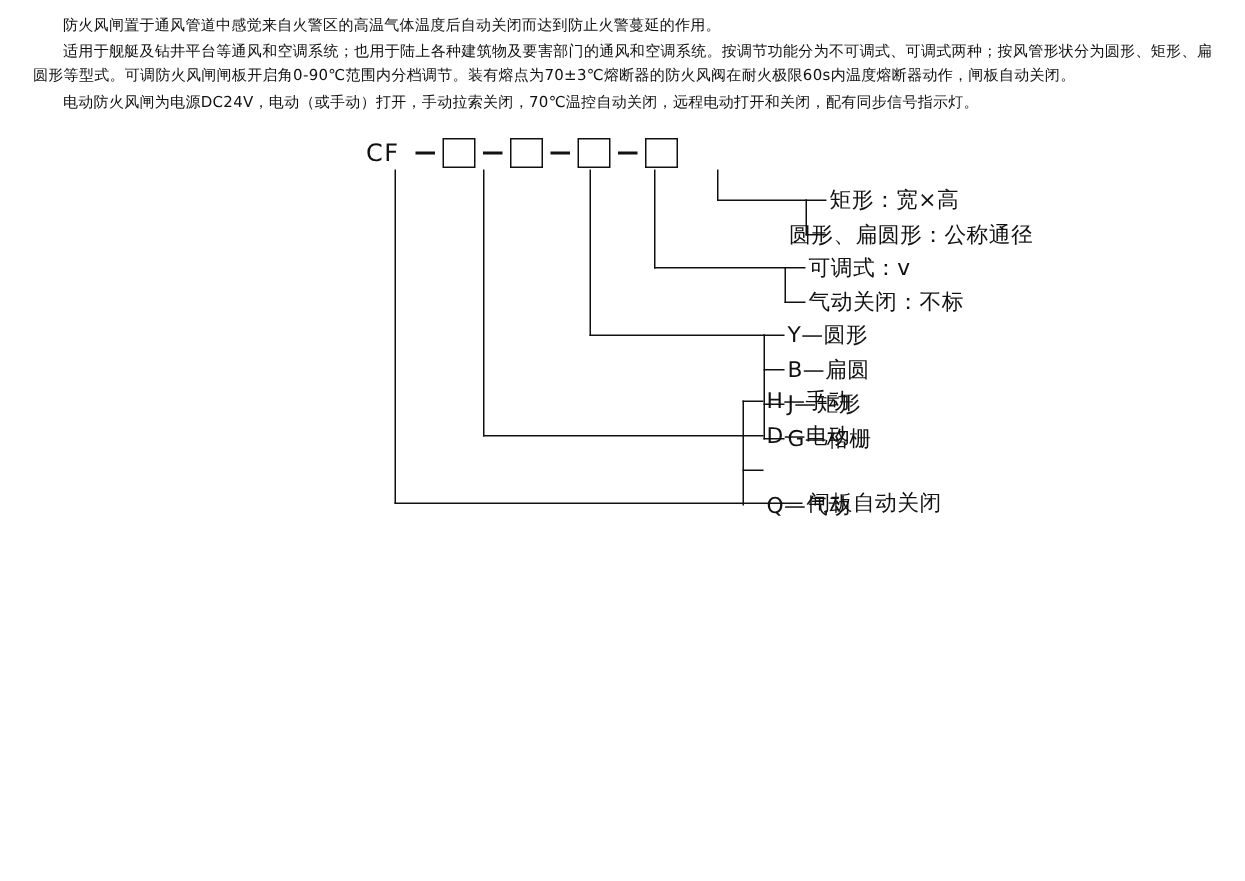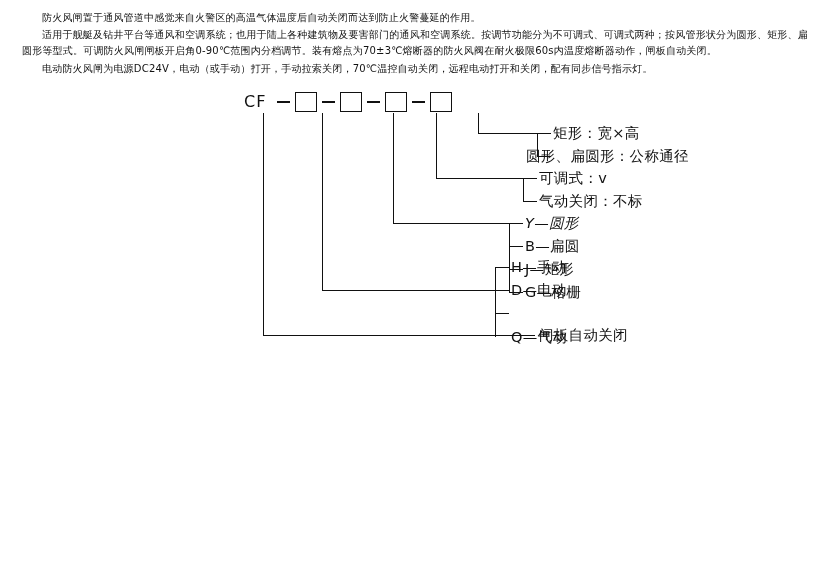--- a/index.html
+++ b/index.html
@@ -148,21 +148,21 @@
     <div class="hline" style="left:473px; top:199px; width:14px;"></div>
     <div class="hline" style="left:473px; top:222px; width:14px;"></div>
 
     <div class="vline" style="left:241px; top:22px; height:223px;"></div>
     <div class="hline" style="left:241px; top:244px; width:272px;"></div>
 
     <div class="leaf" style="left:531px; top:33px;text-align:right;">矩形：宽×高</div>
     <div class="leaf" style="left:504px; top:56px;">圆形、扁圆形：公称通径</div>
     <div class="leaf" style="left:517px; top:78px;">可调式：v</div>
     <div class="leaf" style="left:517px; top:101px;">气动关闭：不标</div>
-    <div class="leaf" style="left:503px; top:123px;font-style:italic;">Y—圆形</div>
+    <div class="leaf" style="left:503px; top:123px;">Y—圆形</div>
     <div class="leaf" style="left:503px; top:146px;">B—扁圆</div>
     <div class="leaf" style="left:503px; top:169px;">J—矩形</div>
     <div class="leaf" style="left:503px; top:192px;">G—格栅</div>
     <div class="leaf" style="left:489px; top:167px;">H—手动</div>
     <div class="leaf" style="left:489px; top:190px;">D—电动</div>
     <div class="leaf" style="left:489px; top:213px;margin-top:24px;">Q—气动</div>
     <div class="leaf" style="left:517px; top:235px;">闸板自动关闭</div>
 
   </div>
 </div>

